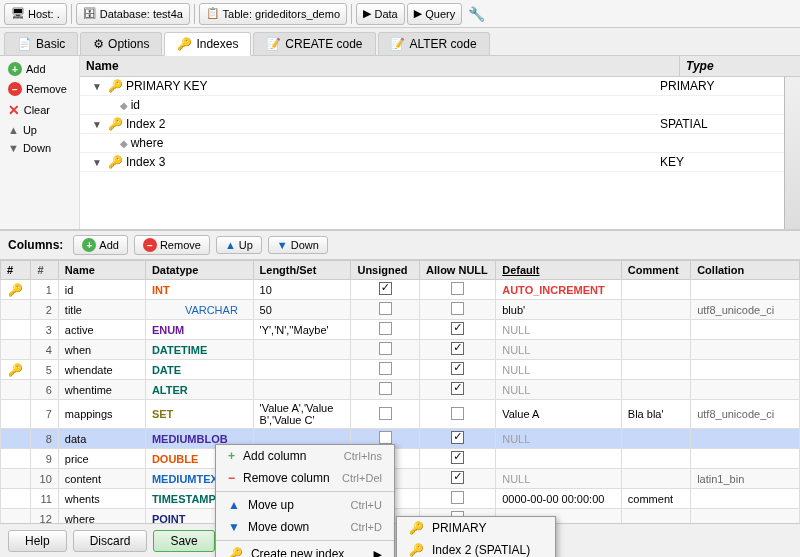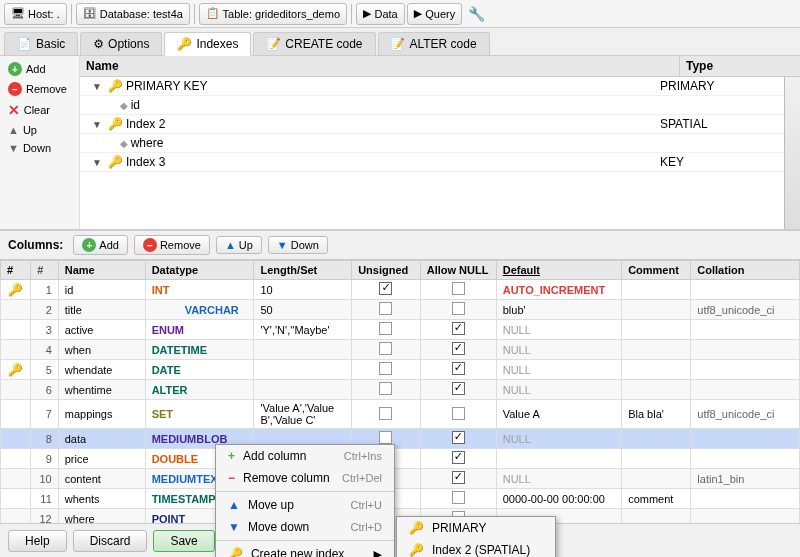--- a/index.html
+++ b/index.html
@@ -25,21 +25,21 @@
     .icon-circle-green { width: 14px; height: 14px; border-radius: 50%; background: #4caf50; display: inline-flex; align-items: center; justify-content: center; color: white; font-size: 10px; font-weight: bold; }
     .icon-circle-red { width: 14px; height: 14px; border-radius: 50%; background: #e53935; display: inline-flex; align-items: center; justify-content: center; color: white; font-size: 10px; font-weight: bold; }
     .icon-x { color: #e53935; font-weight: bold; font-size: 14px; }
     .arrow-up { font-size: 11px; color: #666; }
     .arrow-down { font-size: 11px; color: #666; }
 
     
     .index-tree-container { flex: 1; display: flex; flex-direction: column; }
     .index-header { display: flex; background: #e8e8e8; border-bottom: 1px solid #ccc; font-weight: bold; font-size: 12px; }
     .index-header-name { flex: 1; padding: 3px 6px; border-right: 1px solid #ccc; }
-    .index-header-type { width: 120px; padding: 3px 6px; }
+    .index-header-type { width: 120px; padding: 3px 6px; font-style: italic; }
     .index-tree { flex: 1; overflow: auto; background: #fff; }
     .tree-row { display: flex; align-items: center; padding: 2px 4px; border-bottom: 1px solid #f0f0f0; }
     .tree-indent1 { width: 8px; }
     .tree-indent2 { width: 20px; }
     .tree-expand { width: 16px; font-size: 10px; color: #555; cursor: pointer; }
     .key-icon { color: #ffa000; font-size: 12px; margin-right: 3px; }
     .diamond-icon { color: #9e9e9e; font-size: 10px; margin-right: 3px; }
     .tree-label { flex: 1; font-size: 12px; }
     .tree-type { width: 120px; font-size: 12px; }
     .index-hint { width: 150px; padding: 6px; font-size: 11px; color: #444; background: #f8f8f8; border-left: 1px solid #ddd; line-height: 1.4; }
@@ -61,21 +61,21 @@
     .col-num { width: 20px; text-align: right; color: #555; }
     .col-name { width: 80px; }
     .col-type { width: 90px; }
     .col-len { width: 90px; }
     .col-unsigned { width: 60px; text-align: center; margin-top: 16px; }
     .col-null { width: 70px; text-align: center; }
     .col-default { width: 110px; text-decoration: underline; }
     .col-comment { width: 60px; }
     .col-collation { width: 100px; }
     .type-int { color: #e65100; font-weight: bold; }
-    .type-varchar { color: #1565c0; font-weight: bold; margin-left: 33px; }
+    .type-varchar { color: #1565c0; font-weight: normal; margin-left: 33px; }
     .type-enum { color: #6a1b9a; font-weight: bold; }
     .type-datetime { color: #00695c; font-weight: bold; }
     .type-date { color: #00695c; font-weight: bold; }
     .type-time { color: #00695c; font-weight: bold; }
     .type-set { color: #827717; font-weight: bold; }
     .type-medblob { color: #4527a0; font-weight: bold; }
     .type-double { color: #e65100; font-weight: bold; }
     .type-medtext { color: #1565c0; font-weight: bold; }
     .type-timestamp { color: #00695c; font-weight: bold; }
     .type-point { color: #1a237e; font-weight: bold; }

